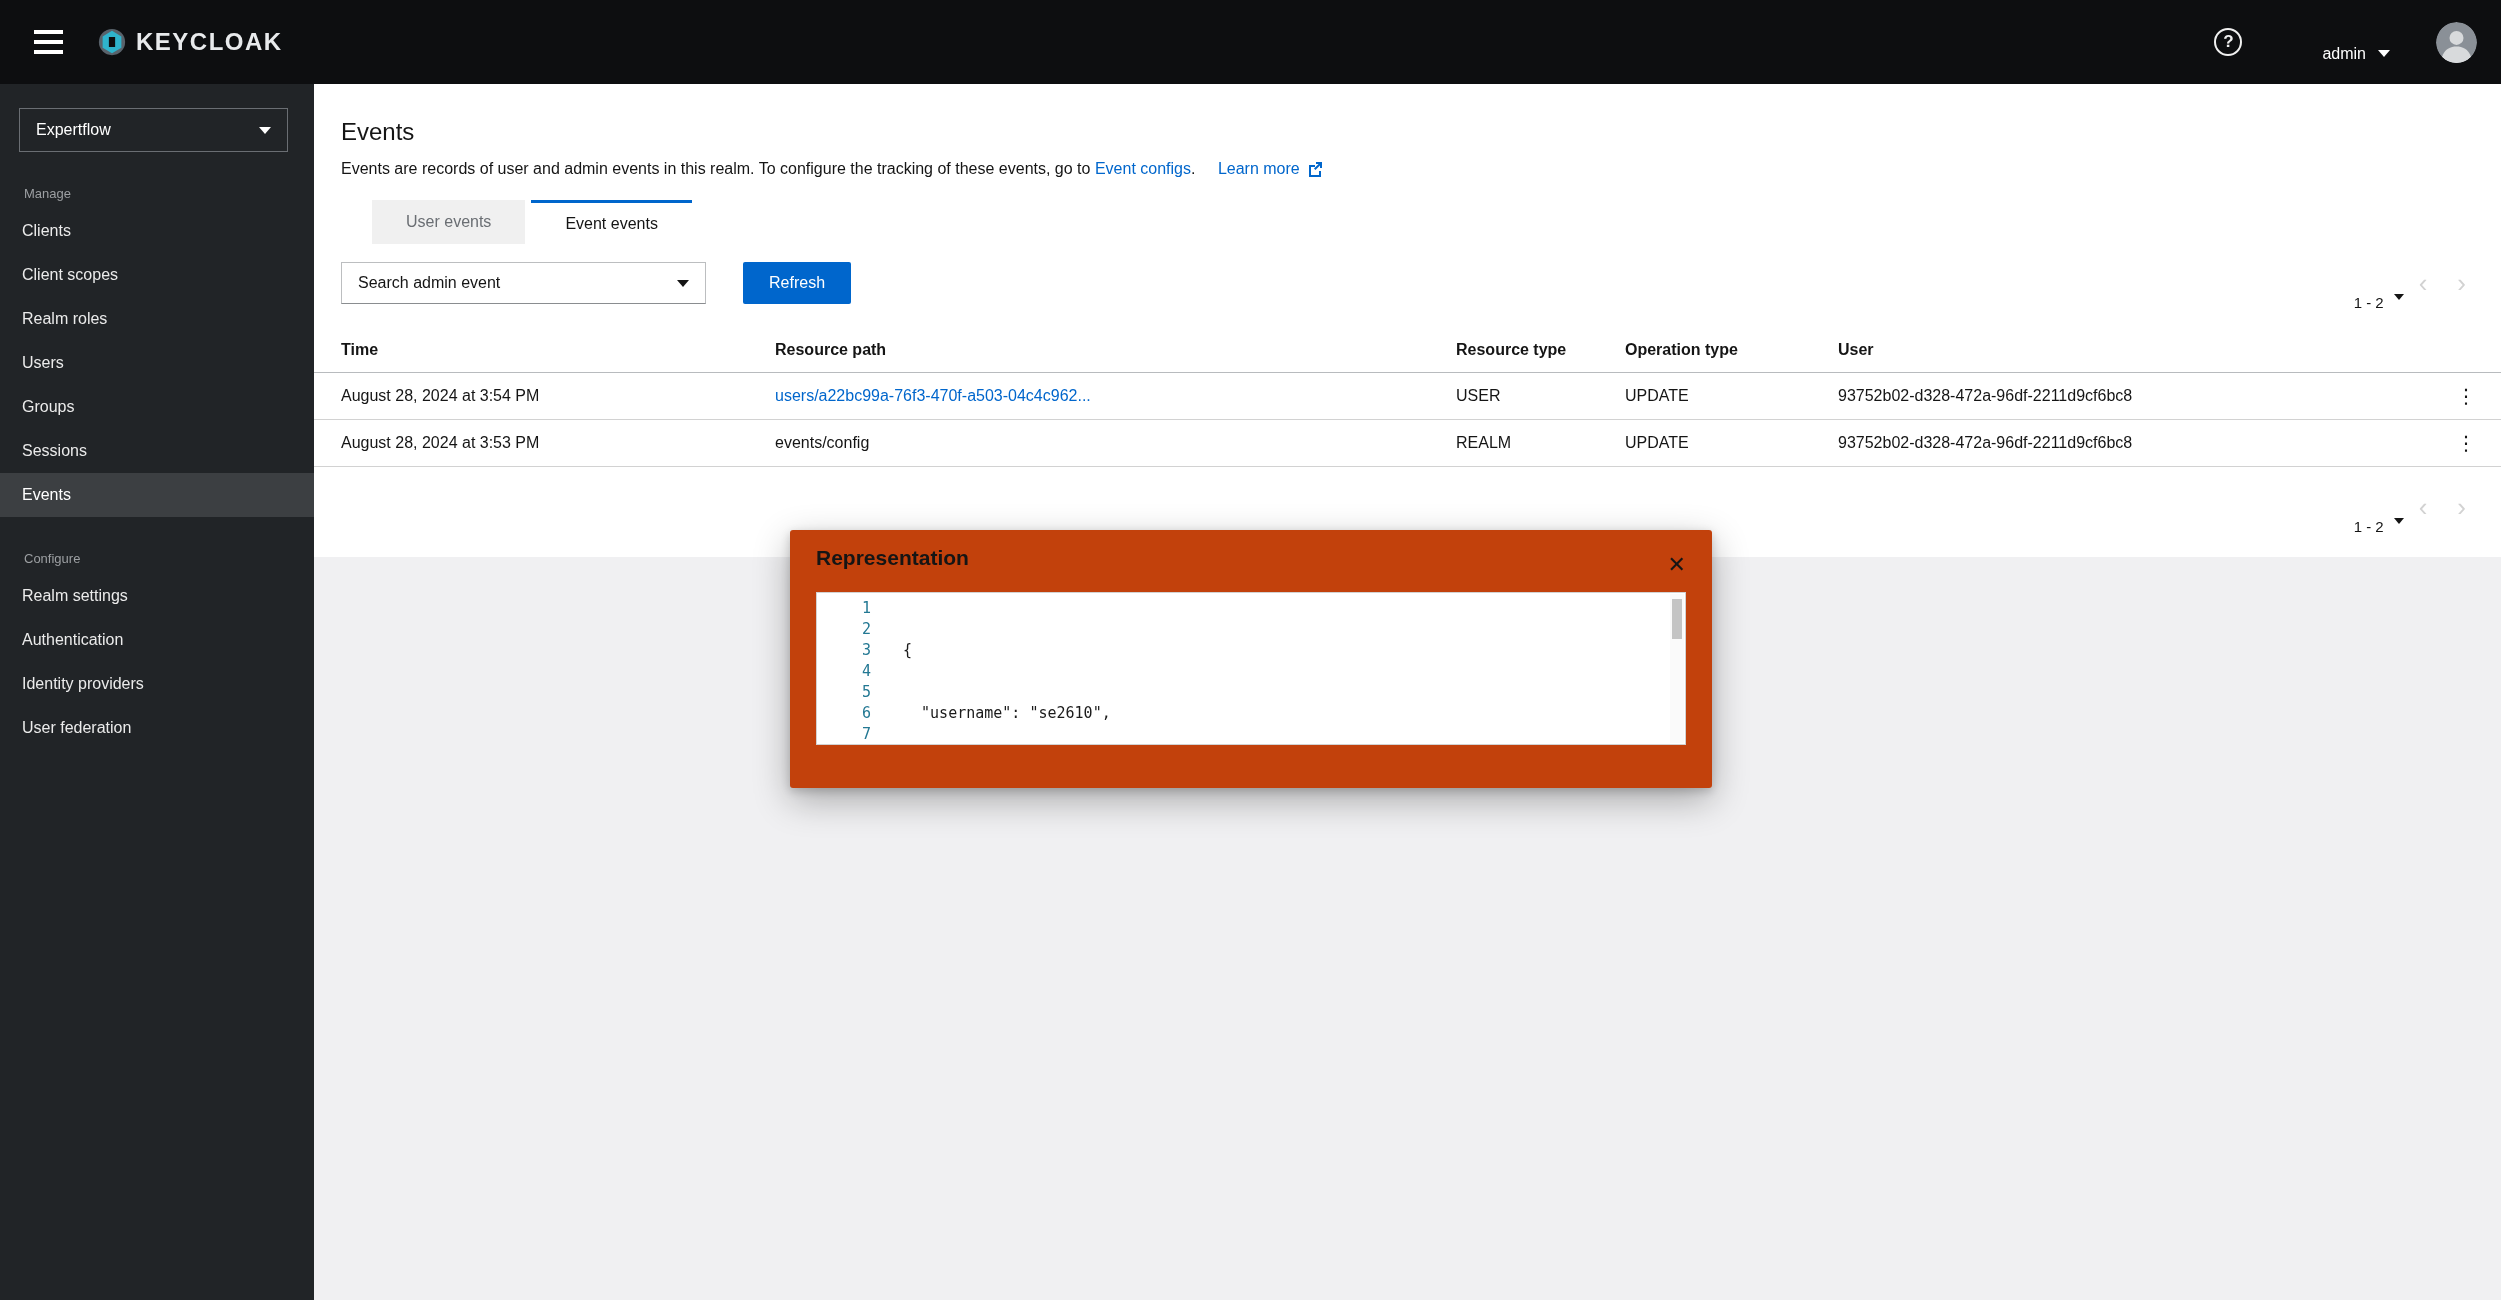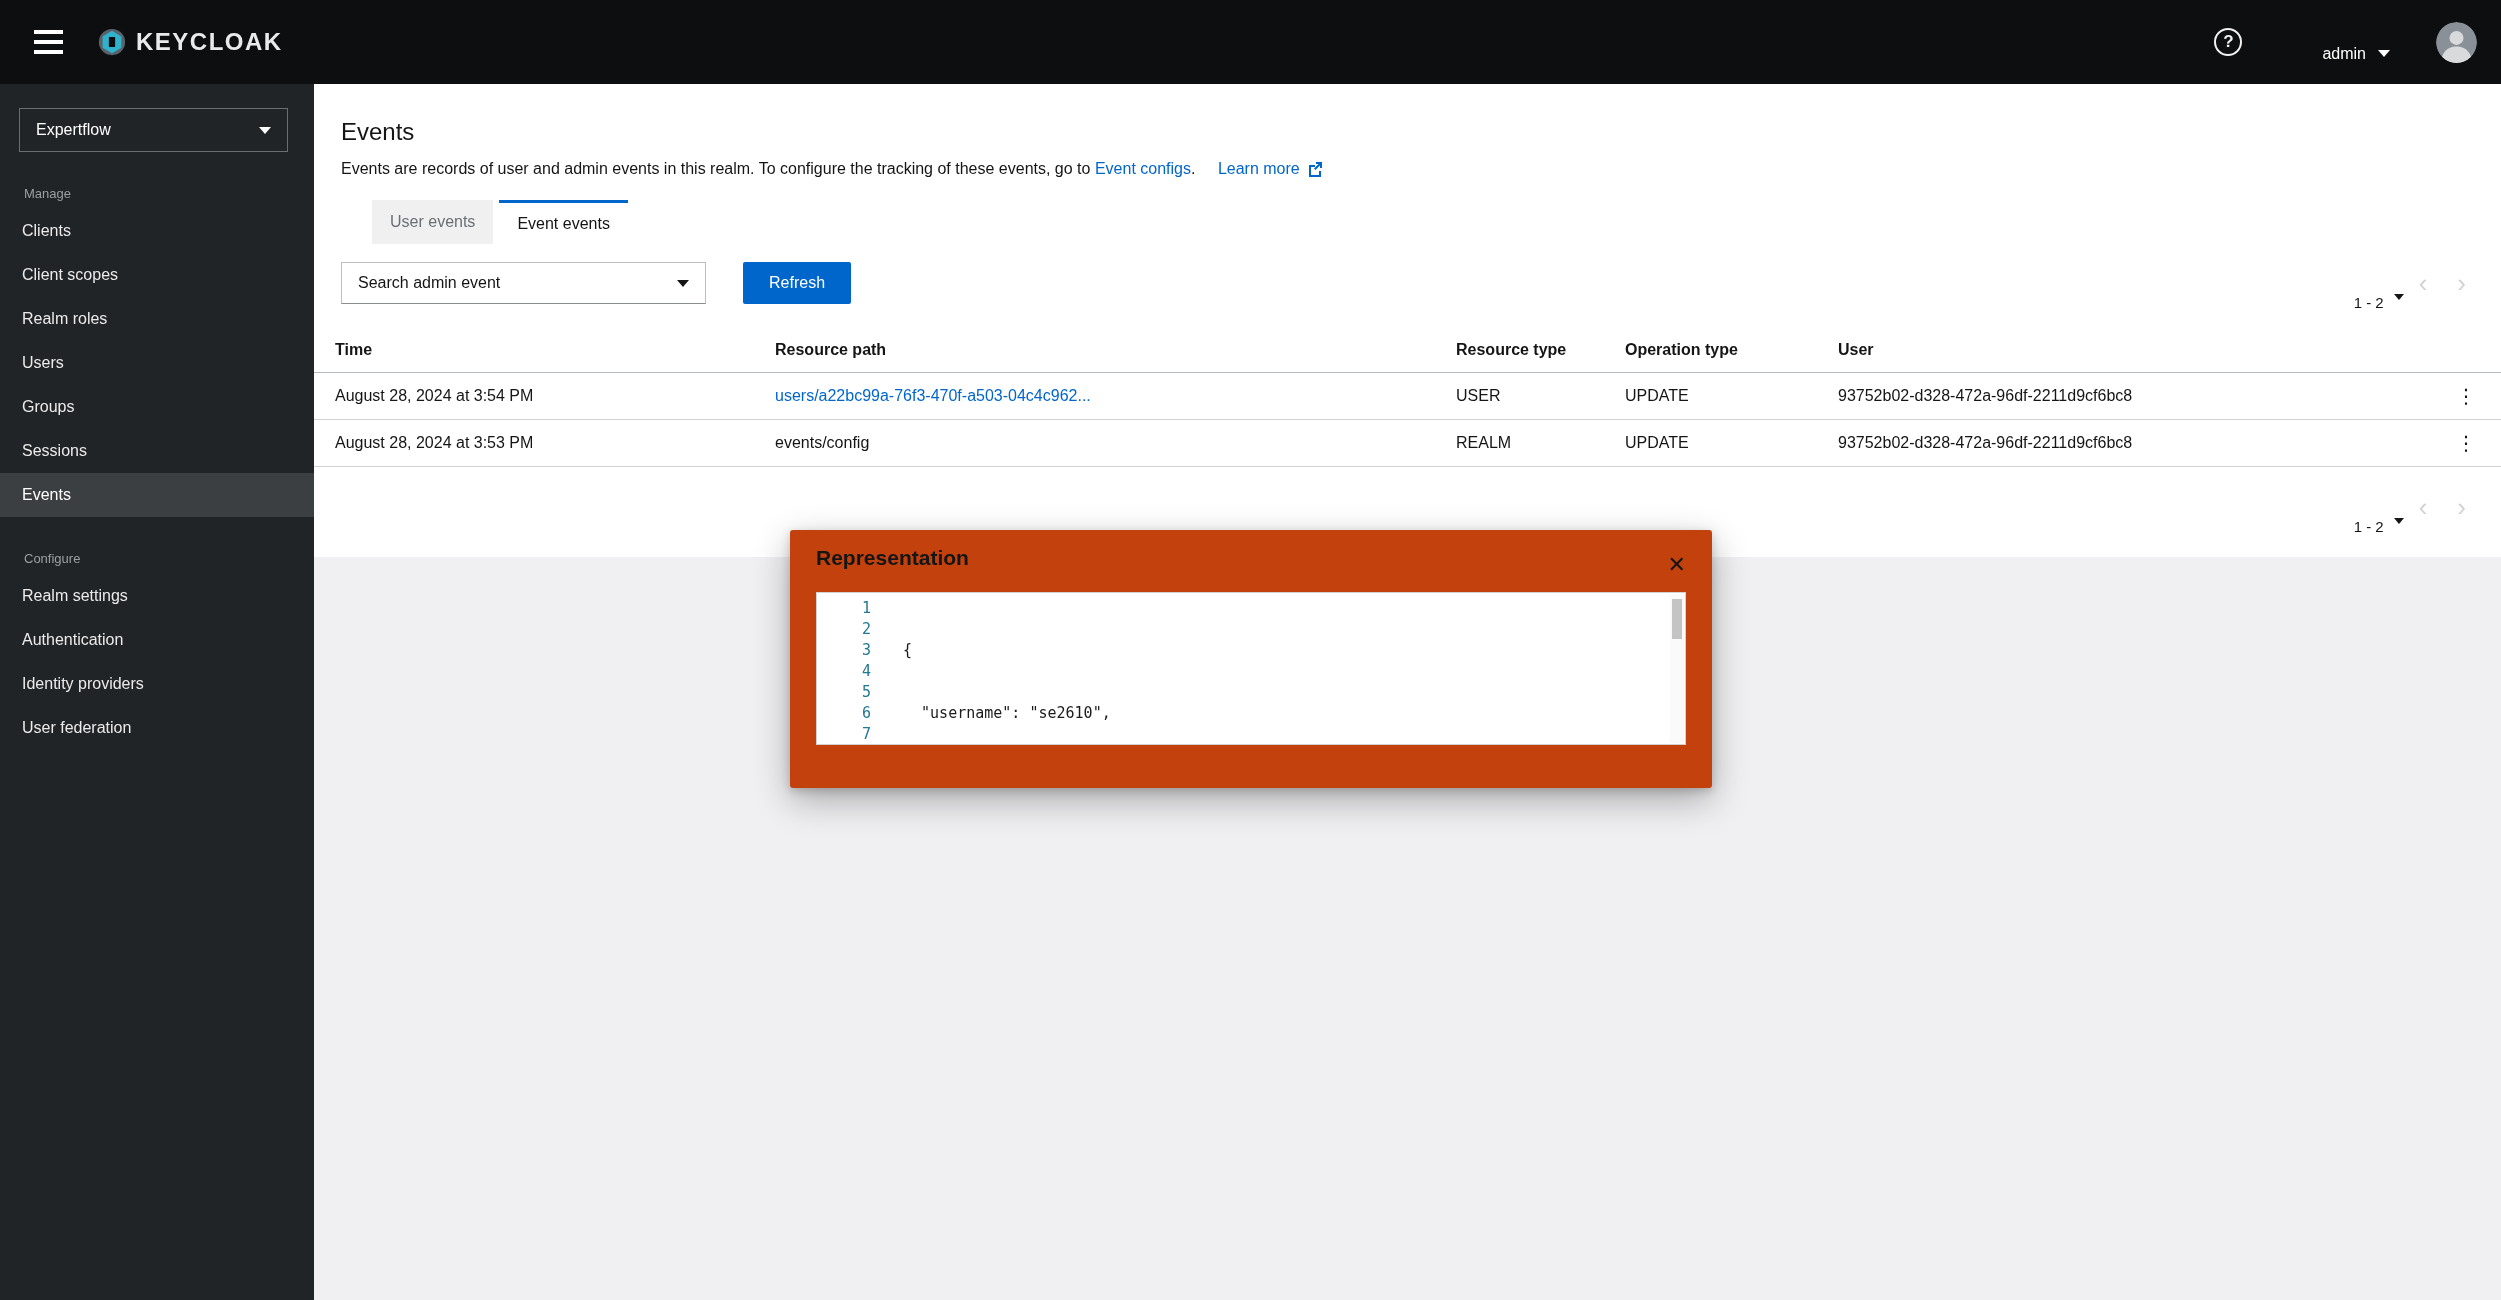--- a/index.html
+++ b/index.html
@@ -39,21 +39,21 @@
 
   
   .main { position:absolute; top:84px; left:314px; width:2187px; height:1216px; background:#f0f0f2; }
   .content { background:#ffffff; padding-bottom:6px; }
   .page-head { padding:34px 30px 0 27px; }
   .page-title { font-size:24px; font-weight:500; color:#151515; }
   .desc { margin-top:14px; font-size:16px; color:#151515; }
   .link { color:#0066cc; text-decoration:none; cursor:pointer; }
   .learn-more { margin-left:18px; display:inline-flex; align-items:center; gap:7px; }
   .tabs { display:flex; gap:6px; margin:22px 0 0 31px; }
-  .tab { height:44px; padding:0 18px; display:flex; align-items:center; font-size:16px;
+  .tab { height:44px; padding:0 34px; display:flex; align-items:center; font-size:16px;
          border:none; cursor:pointer; background:#f0f0f0; color:#6a6e73; }
   .tab.active { background:#ffffff; color:#151515; border-top:3px solid #0066cc; }
 
   .toolbar { display:flex; align-items:center; padding:18px 30px 0 27px; position:relative; }
   .search-select { width:365px; height:42px; background:#ffffff; border:1px solid #bcbec0;
                    border-bottom-color:#8a8d90; display:flex; align-items:center;
                    justify-content:space-between; padding:0 16px; font-size:16px; color:#151515; cursor:pointer; }
   .refresh { margin-left:37px; height:42px; padding:0 26px; background:#0066cc; color:#ffffff;
              border:none; font-size:16px; border-radius:2px; cursor:pointer; }
   .pagination { display:flex; align-items:center; }
@@ -61,21 +61,21 @@
   .page-range { background:none; border:none; display:flex; gap:10px;
                 font-size:15px; color:#151515; cursor:pointer;margin-top:39px; }
   .chev { background:none; border:none; font-size:26px; color:#d2d2d2; padding:0 15px;
           line-height:40px; cursor:default; }
 
   table.events-table { width:100%; border-collapse:collapse; margin-top:24px; }
   .events-table th { text-align:left; font-weight:bold; font-size:16px; color:#151515;
                      padding:13px 10px 13px 0; border-bottom:1px solid #b8bbbe; }
   .events-table td { font-size:16px; color:#151515; padding:11px 10px 11px 0;
                      border-bottom:1px solid #d2d2d2; }
-  .events-table th:first-child, .events-table td:first-child { padding-left:21px; }
+  .events-table th:first-child, .events-table td:first-child { padding-left:27px; }
   .path-link { color:#0066cc; text-decoration:none; cursor:pointer; }
   .kebab-cell { text-align:center; }
   .kebab { background:none; border:none; font-size:20px; color:#151515; cursor:pointer; padding:0 10px; }
   .panel-footer { display:flex; justify-content:flex-end; padding:12px 20px 16px 0; }
 
   
   .modal { position:absolute; left:790px; top:530px; width:922px; height:258px; background:#c2410c;
            border-radius:3px; box-shadow:0 12px 36px rgba(0,0,0,0.30), 0 3px 10px rgba(0,0,0,0.18);
            z-index:20; padding:16px 26px 24px 26px; }
   .modal-title { font-size:21px; font-weight:bold; color:#151515; }

